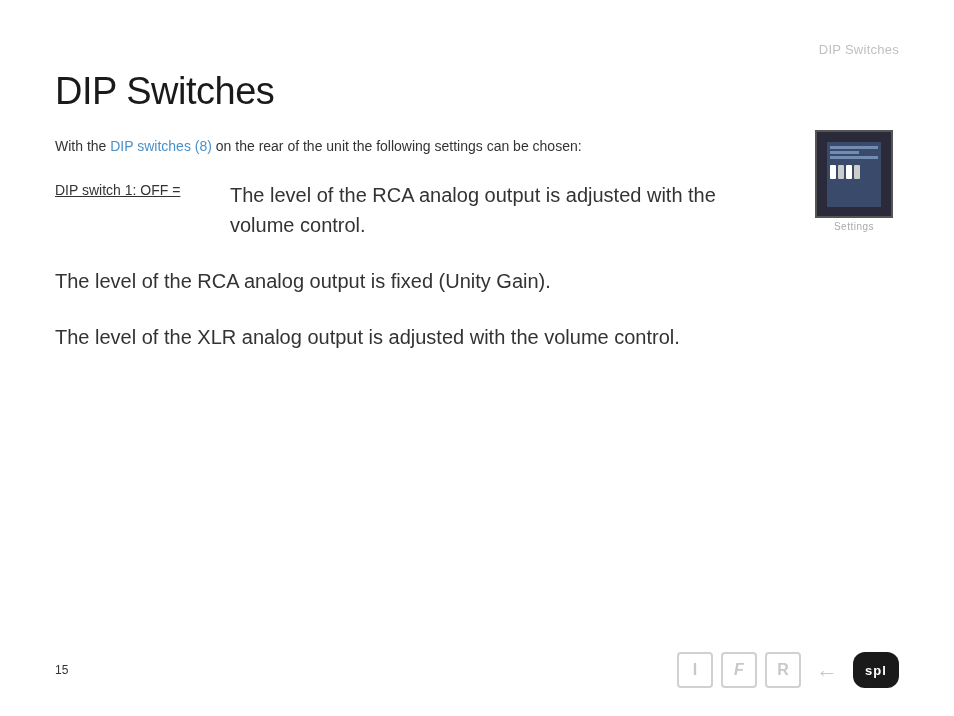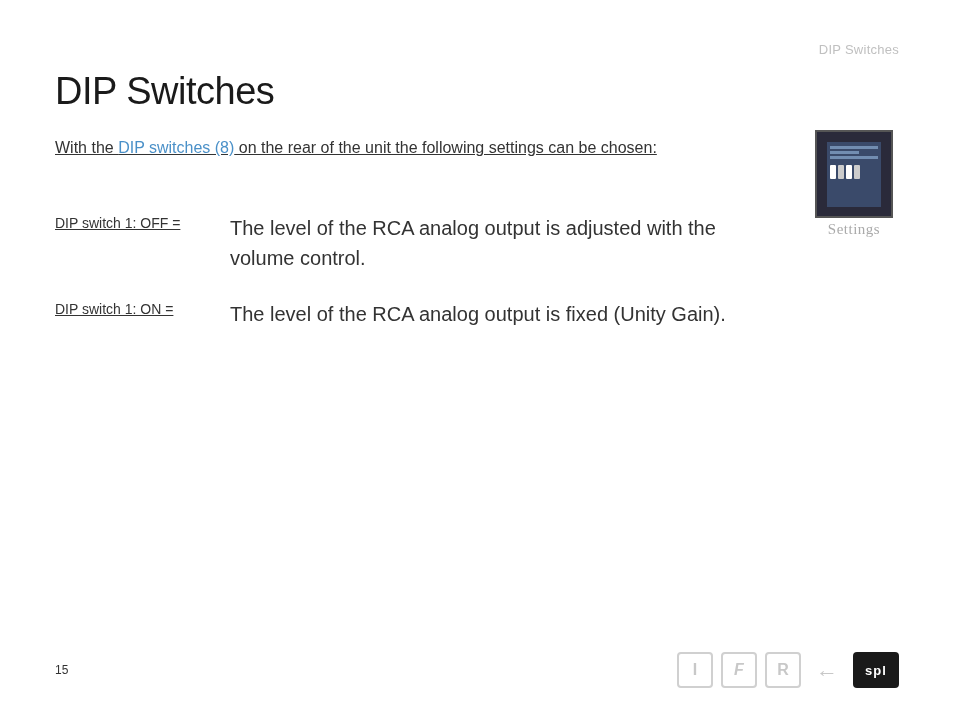--- a/index.html
+++ b/index.html
@@ -36,25 +36,24 @@
     .page-title {
       font-size: 38px;
       font-weight: 300;
       color: #1a1a1a;
       margin-top: 30px;
       margin-bottom: 22px;
       letter-spacing: -0.5px;
     }
 
     .intro-text {
-      font-size: 16px;
-      color: #333;
-      margin-bottom: 52px;
+      font-size: 14px;
+      color: #333;
+      margin-bottom: 23px;
       line-height: 1.6;
-      text-decoration: underline;
     }
 
     .intro-link {
       color: #4a90c8;
       text-decoration: none;
     }
 
     .settings-image-container {
       position: absolute;
       top: 130px;
@@ -111,26 +110,25 @@
       height: 14px;
       background: #ccc;
       border-radius: 1px;
     }
 
     .dip-switch-btn.on {
       background: #fff;
     }
 
     .settings-label {
-      font-size: 15px;
+      font-size: 10px;
       color: #aaa;
       margin-top: 3px;
       letter-spacing: 0.5px;
       text-align: center;
-      font-family: Liberation Serif, serif;
     }
 
     .switch-table {
       margin-top: 10px;
       width: 730px;
     }
 
     .switch-row {
       display: flex;
       align-items: flex-start;
@@ -200,21 +198,21 @@
       align-items: center;
       justify-content: center;
       color: #c8c8c8;
       font-size: 22px;
     }
 
     .spl-logo {
       width: 46px;
       height: 36px;
       background: #1a1a1a;
-      border-radius: 4px;
+      border-radius: 12px;
       display: flex;
       align-items: center;
       justify-content: center;
       text-align: center;
     }
 
     .spl-logo-text {
       color: #ffffff;
       font-size: 13px;
       font-weight: bold;
@@ -252,25 +250,25 @@
   </p>
 
   <div class="switch-table">
 
     <div class="switch-row">
       <span class="switch-label">DIP switch 1: OFF =</span>
       <span class="switch-description">The level of the RCA analog output is adjusted with the volume control.</span>
     </div>
 
     <div class="switch-row">
-      <span class="switch-label">DIP switch 1: ON =</span>
       <span class="switch-description">The level of the RCA analog output is fixed (Unity Gain).</span>
     </div>
 
     <div class="switch-row">
+      <span class="switch-description">The level of the XLR analog output is adjusted with the volume control.</span>
     </div>
 
     <div class="switch-row">
     </div>
 
   </div>
 
   <div class="footer">
     <span class="page-number">15</span>
 

